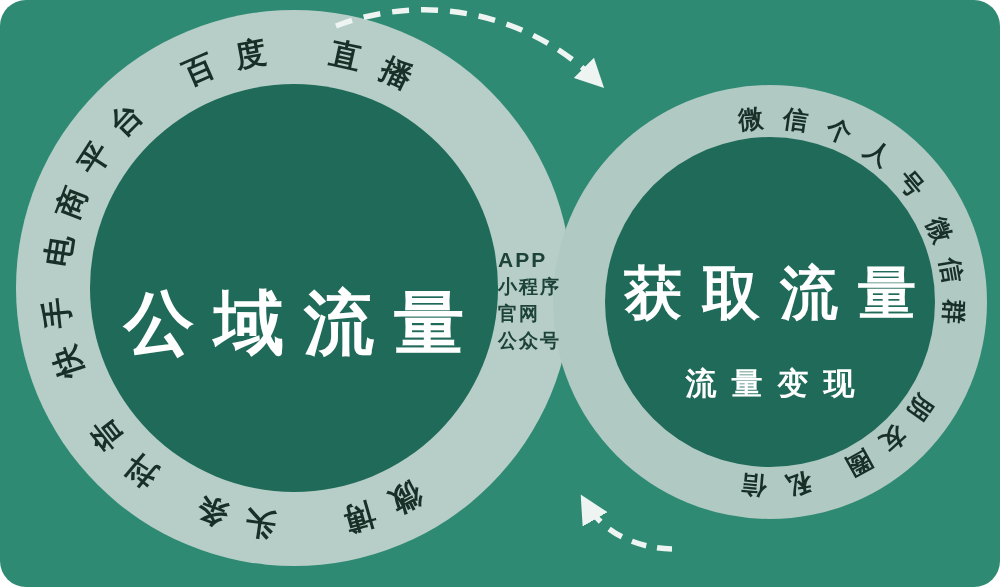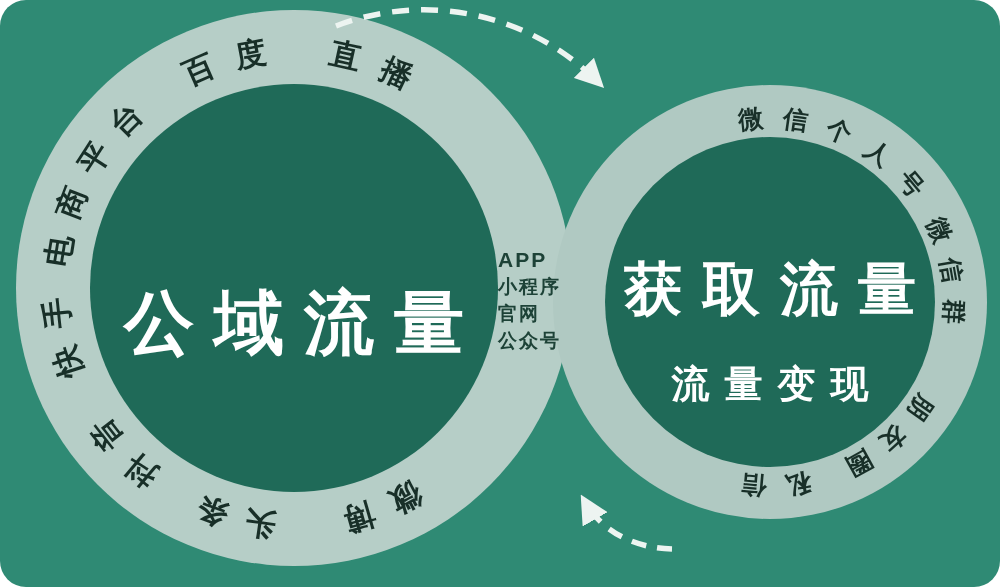--- a/index.html
+++ b/index.html
@@ -24,21 +24,21 @@
   .label-stack{display:flex; flex-direction:column; align-items:center; text-align:center;}
   #left-circle .label-stack{transform:translateY(36px); gap:30px;}
   #right-circle .label-stack{transform:translateY(28px); gap:30px;}
   .big-title{
     color:var(--title); font-weight:800; white-space:nowrap;
   }
   #left-circle .big-title{font-size:70px; letter-spacing:20px; padding-left:20px;}
   #right-circle .big-title{font-size:58px; letter-spacing:20px; padding-left:20px;}
   .sub-title{color:var(--title); font-weight:700; white-space:nowrap;}
   #left-circle .sub-title{font-size:35px; letter-spacing:18px; padding-left:18px;}
-  #right-circle .sub-title{font-size:38px; letter-spacing:15px; padding-left:15px;}
+  #right-circle .sub-title{font-size:31px; letter-spacing:15px; padding-left:15px;}
   .ring-char{
     position:absolute; left:50%; top:50%;
     color:var(--ring-text); font-weight:700; line-height:1; white-space:nowrap;
   }
   .connector{
     position:absolute; left:498px; top:246px; width:84px;
     text-align:left; color:var(--connector); font-weight:700;
   }
   .connector-line{font-size:19px; line-height:27px; letter-spacing:2px;}
   .connector-line:first-child{font-size:21px;}

